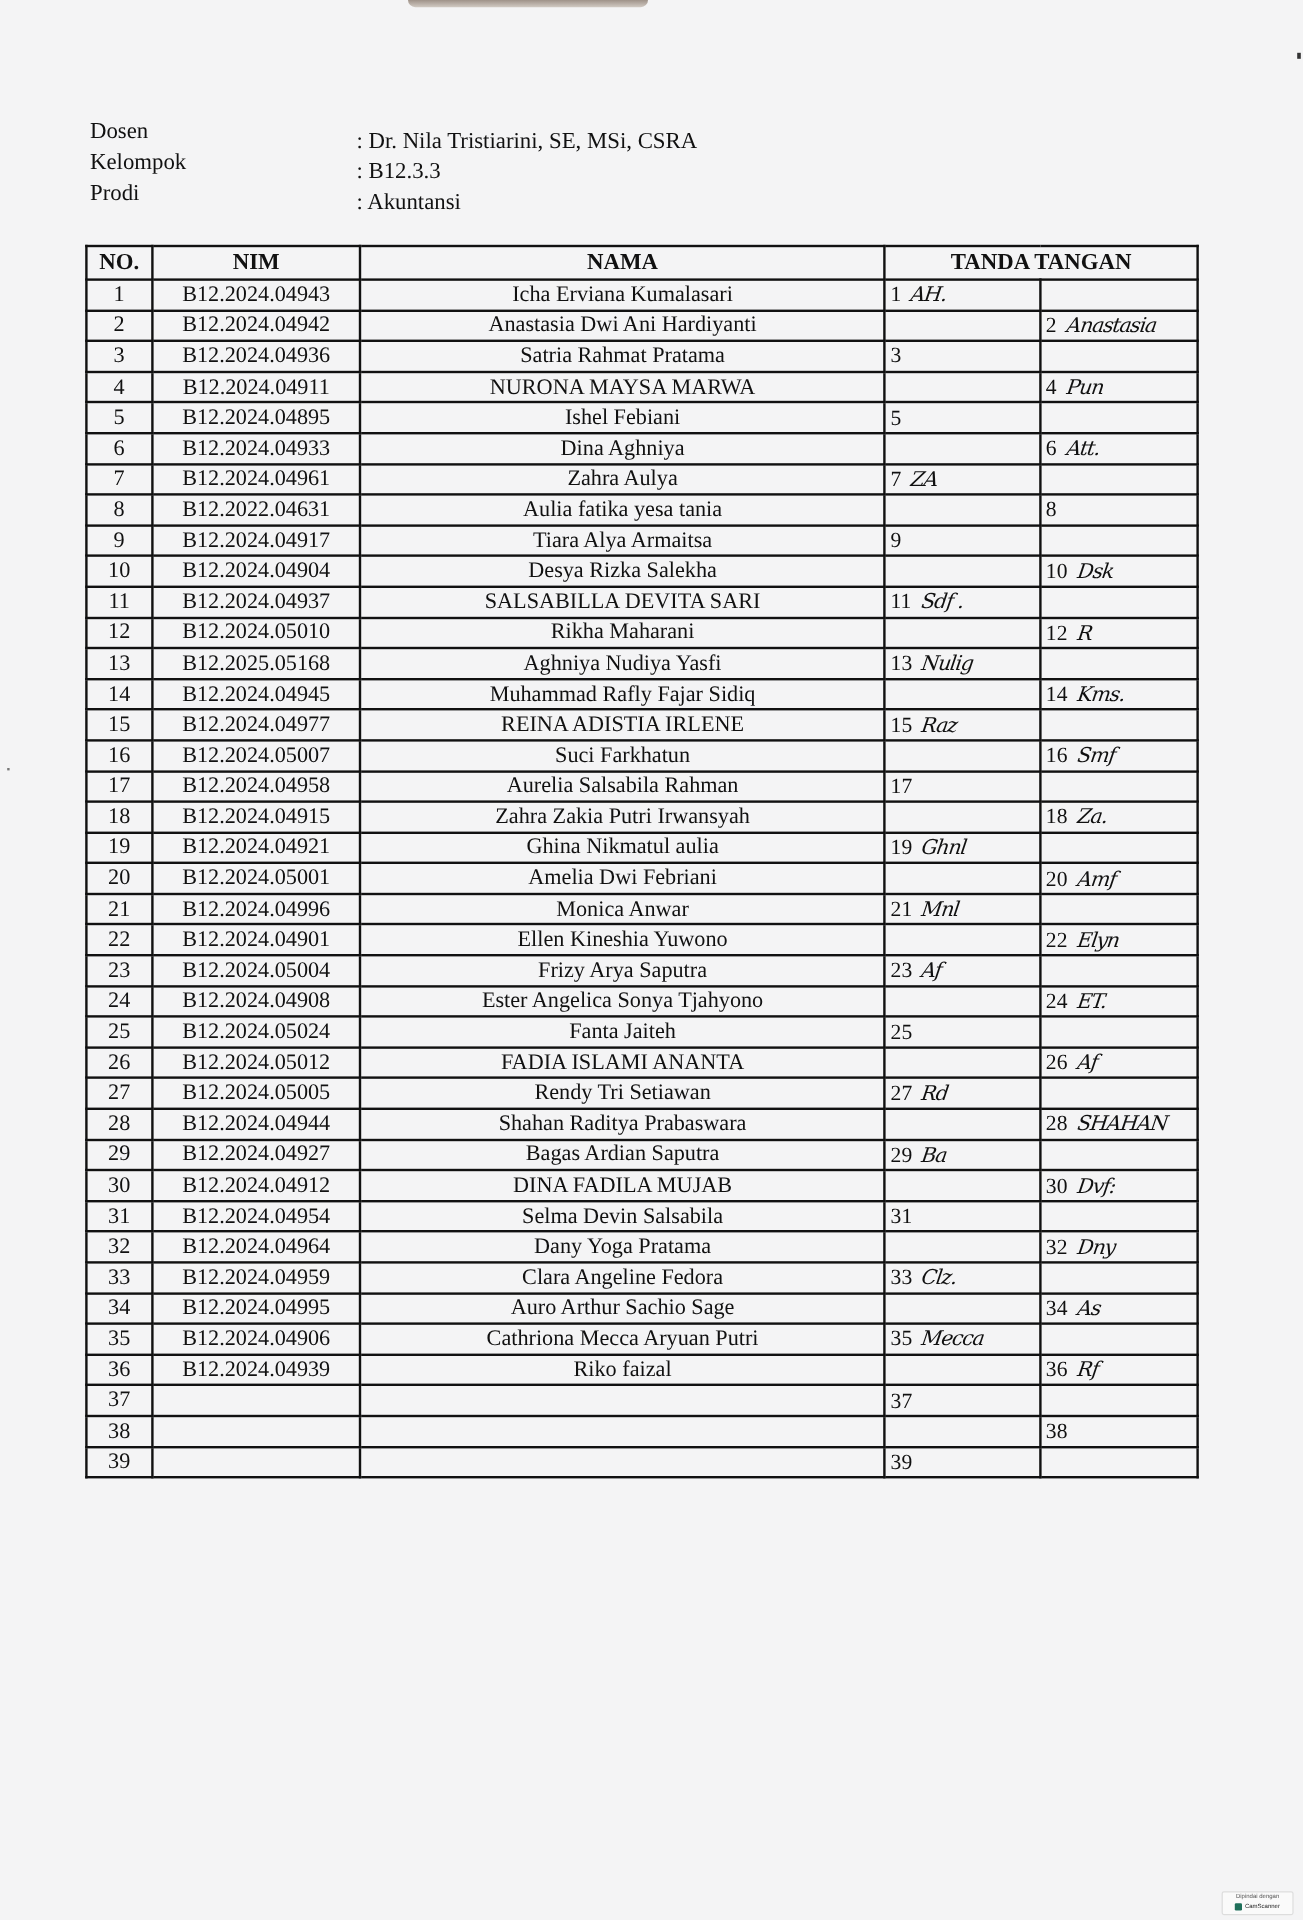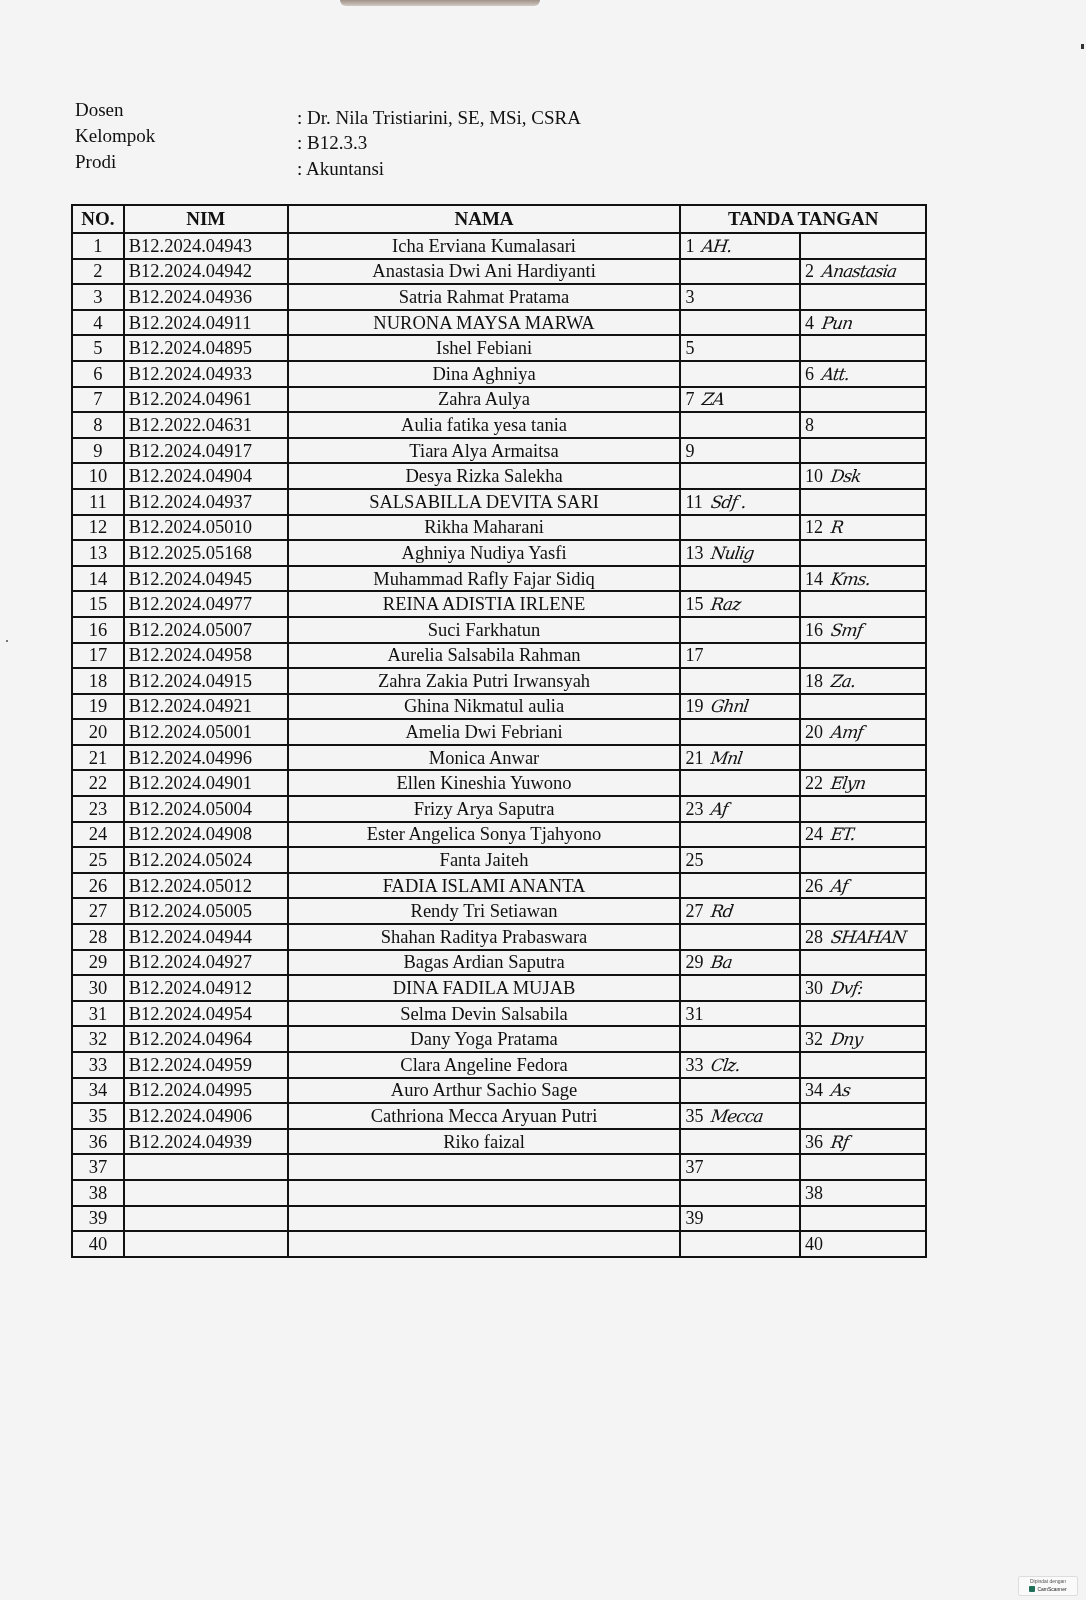--- a/index.html
+++ b/index.html
@@ -56,21 +56,21 @@
       width: 222px;
     }
     .info-row.r0 .info-value { margin-top: 8px; }
     .info-row.r1 .info-value { margin-top: 7px; }
     .info-row.r2 .info-value { margin-top: 7px; }
 
     table.attendance {
       position: absolute;
       left: 71px;
       top: 204px;
-      width: 856px;
+      width: 928px;
       border-collapse: collapse;
       font-size: 18.5px;
       background: transparent;
       padding-left: 16px;
     }
     table.attendance th,
     table.attendance td {
       border: 2px solid #111;
       height: 23.6px;
       padding: 0 4px;
@@ -78,21 +78,21 @@
       white-space: nowrap;
       overflow: hidden;
     }
     table.attendance th {
       font-weight: bold;
       font-size: 19px;
       text-align: center;
       height: 26px;
     }
     th.col-no, td.col-no { width: 44px; text-align: center; }
-    th.col-nim, td.col-nim { width: 162px; }
+    th.col-nim, td.col-nim { width: 162px; text-align: center; }
     th.col-nama, td.col-nama { width: 422px; text-align: center; }
     td.col-sig { width: 118px; text-align: left; position: relative; }
     td.col-sig2 { width: 120px; text-align: left; position: relative; }
     .sig-num {
       font-size: 18px;
     }
     .sig-mark {
       font-family: "DejaVu Serif", serif;
       font-style: italic;
       font-size: 17px;
@@ -429,27 +429,20 @@
         <td class="col-sig"><span class="sig-num"></span><span class="sig-mark"></span></td>
         <td class="col-sig2"><span class="sig-num">38</span><span class="sig-mark"></span></td>
       </tr>
       <tr>
         <td class="col-no">39</td>
         <td class="col-nim"></td>
         <td class="col-nama"></td>
         <td class="col-sig"><span class="sig-num">39</span><span class="sig-mark"></span></td>
         <td class="col-sig2"><span class="sig-num"></span><span class="sig-mark"></span></td>
       </tr>
-      <tr>
-        <td class="col-no">40</td>
-        <td class="col-nim"></td>
-        <td class="col-nama"></td>
-        <td class="col-sig"><span class="sig-num"></span><span class="sig-mark"></span></td>
-        <td class="col-sig2"><span class="sig-num">40</span><span class="sig-mark"></span></td>
-      </tr>
     </tbody>
 </table>
 
 <div class="watermark">
   <div>Dipindai dengan</div>
   <div class="wm-brand">
     <span class="wm-logo"></span>
     <span>CamScanner</span>
   </div>
 </div>

